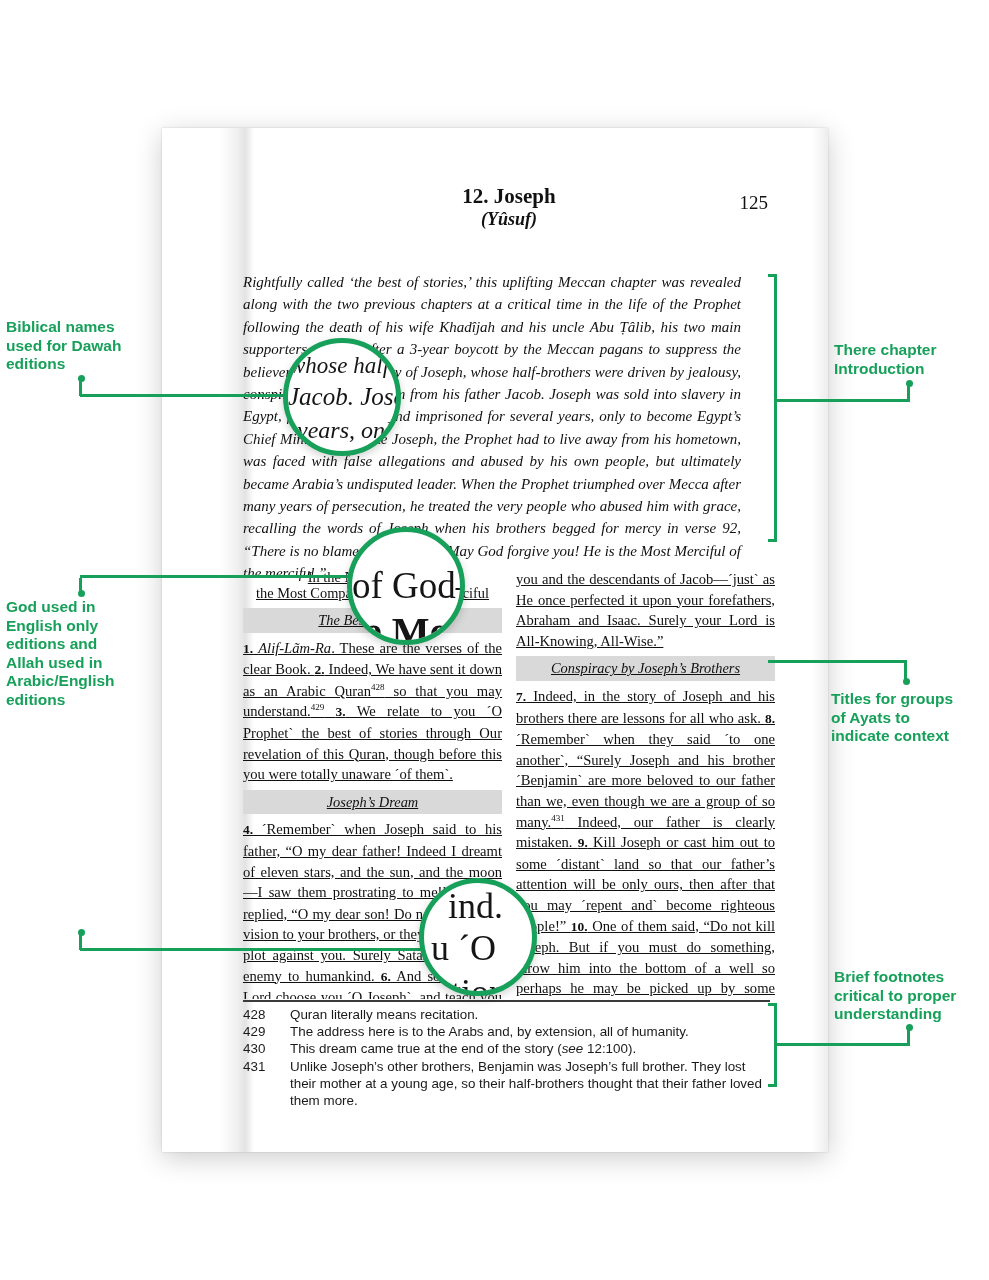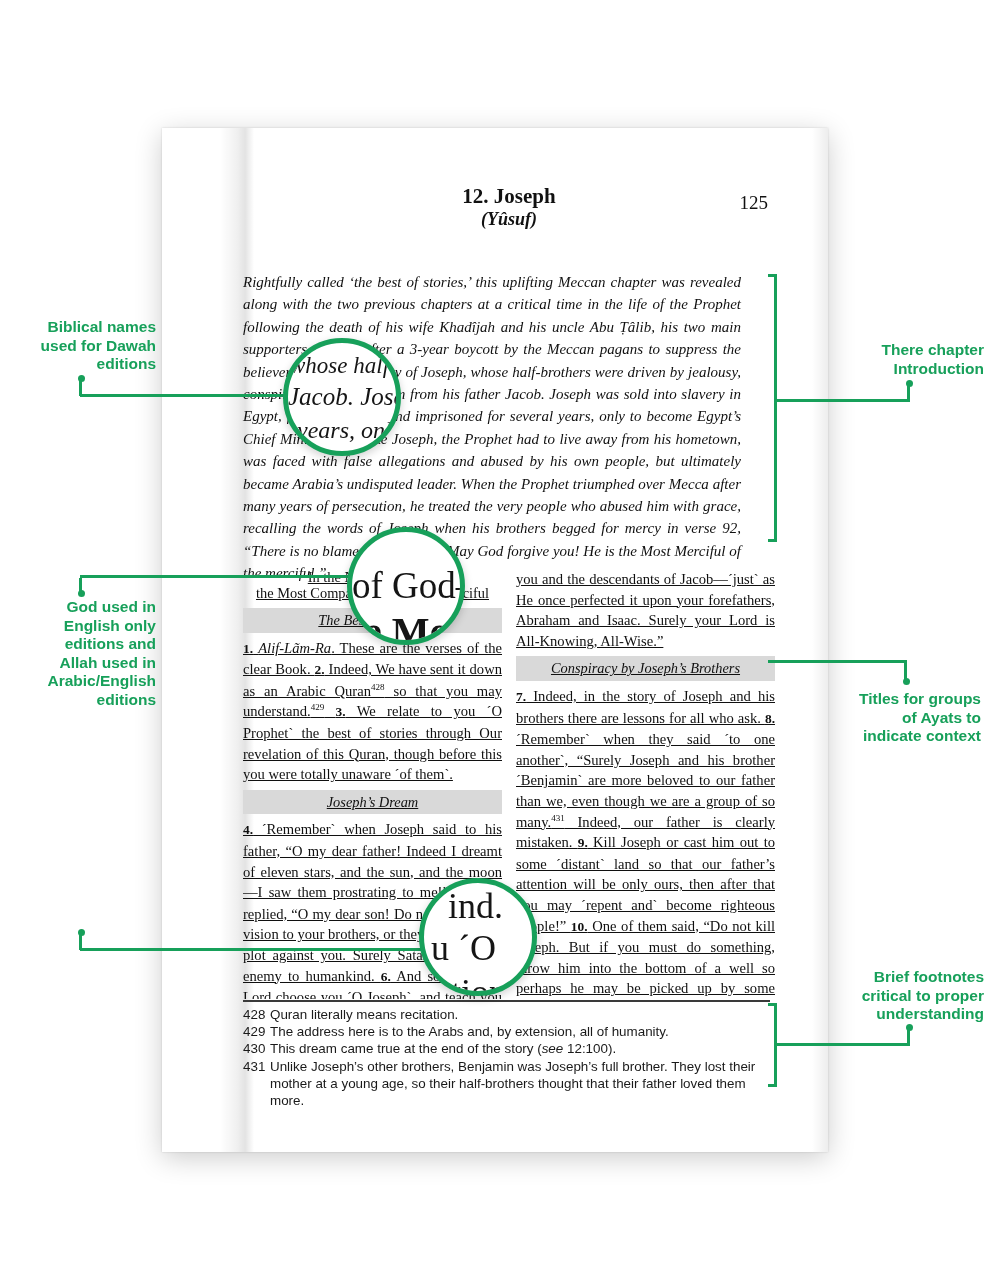--- a/index.html
+++ b/index.html
@@ -27,23 +27,23 @@
        padding:2px 0;margin:5px 0 5px 0;}
   .r-n{font-weight:bold;font-size:.92em;}
   .r-i{font-style:italic;}
   .r-s{vertical-align:super;font-size:.62em;line-height:0;}
   .fn-rule{position:absolute;left:81px;top:872px;width:527px;height:2px;background:#3a3a3a;}
   .footnotes{position:absolute;left:81px;top:878px;width:532px;
              font-family:"Liberation Sans","DejaVu Sans",sans-serif;font-size:13.4px;
              line-height:17.2px;color:#1a1a1a;}
   .fn-row{display:flex;}
   .fn-num{width:27px;flex:0 0 27px;}
-  .fn-text{flex:1;}
+  .fn-text{flex:1;margin-left:20px;}
   
-  .ann{position:absolute;width:150px;text-align:right;color:var(--green);
+  .ann{position:absolute;width:150px;text-align:left;color:var(--green);
        font-family:"Liberation Sans","DejaVu Sans",sans-serif;font-weight:bold;
        font-size:15.5px;line-height:18.5px;white-space:pre-line;}
   .gl{position:absolute;background:var(--green);}
   .dot{position:absolute;width:7px;height:7px;border-radius:50%;background:var(--green);}
   .bracket{position:absolute;width:9px;border:3px solid var(--green);border-left:none;box-sizing:border-box;}
   
   .mag{position:absolute;width:118px;height:118px;border:5px solid var(--green);border-radius:50%;
        background:#ffffff;box-sizing:border-box;overflow:hidden;z-index:5;
        box-shadow:0 3px 8px rgba(0,0,0,.18);}
   .mag-line{position:absolute;white-space:nowrap;color:#151515;

